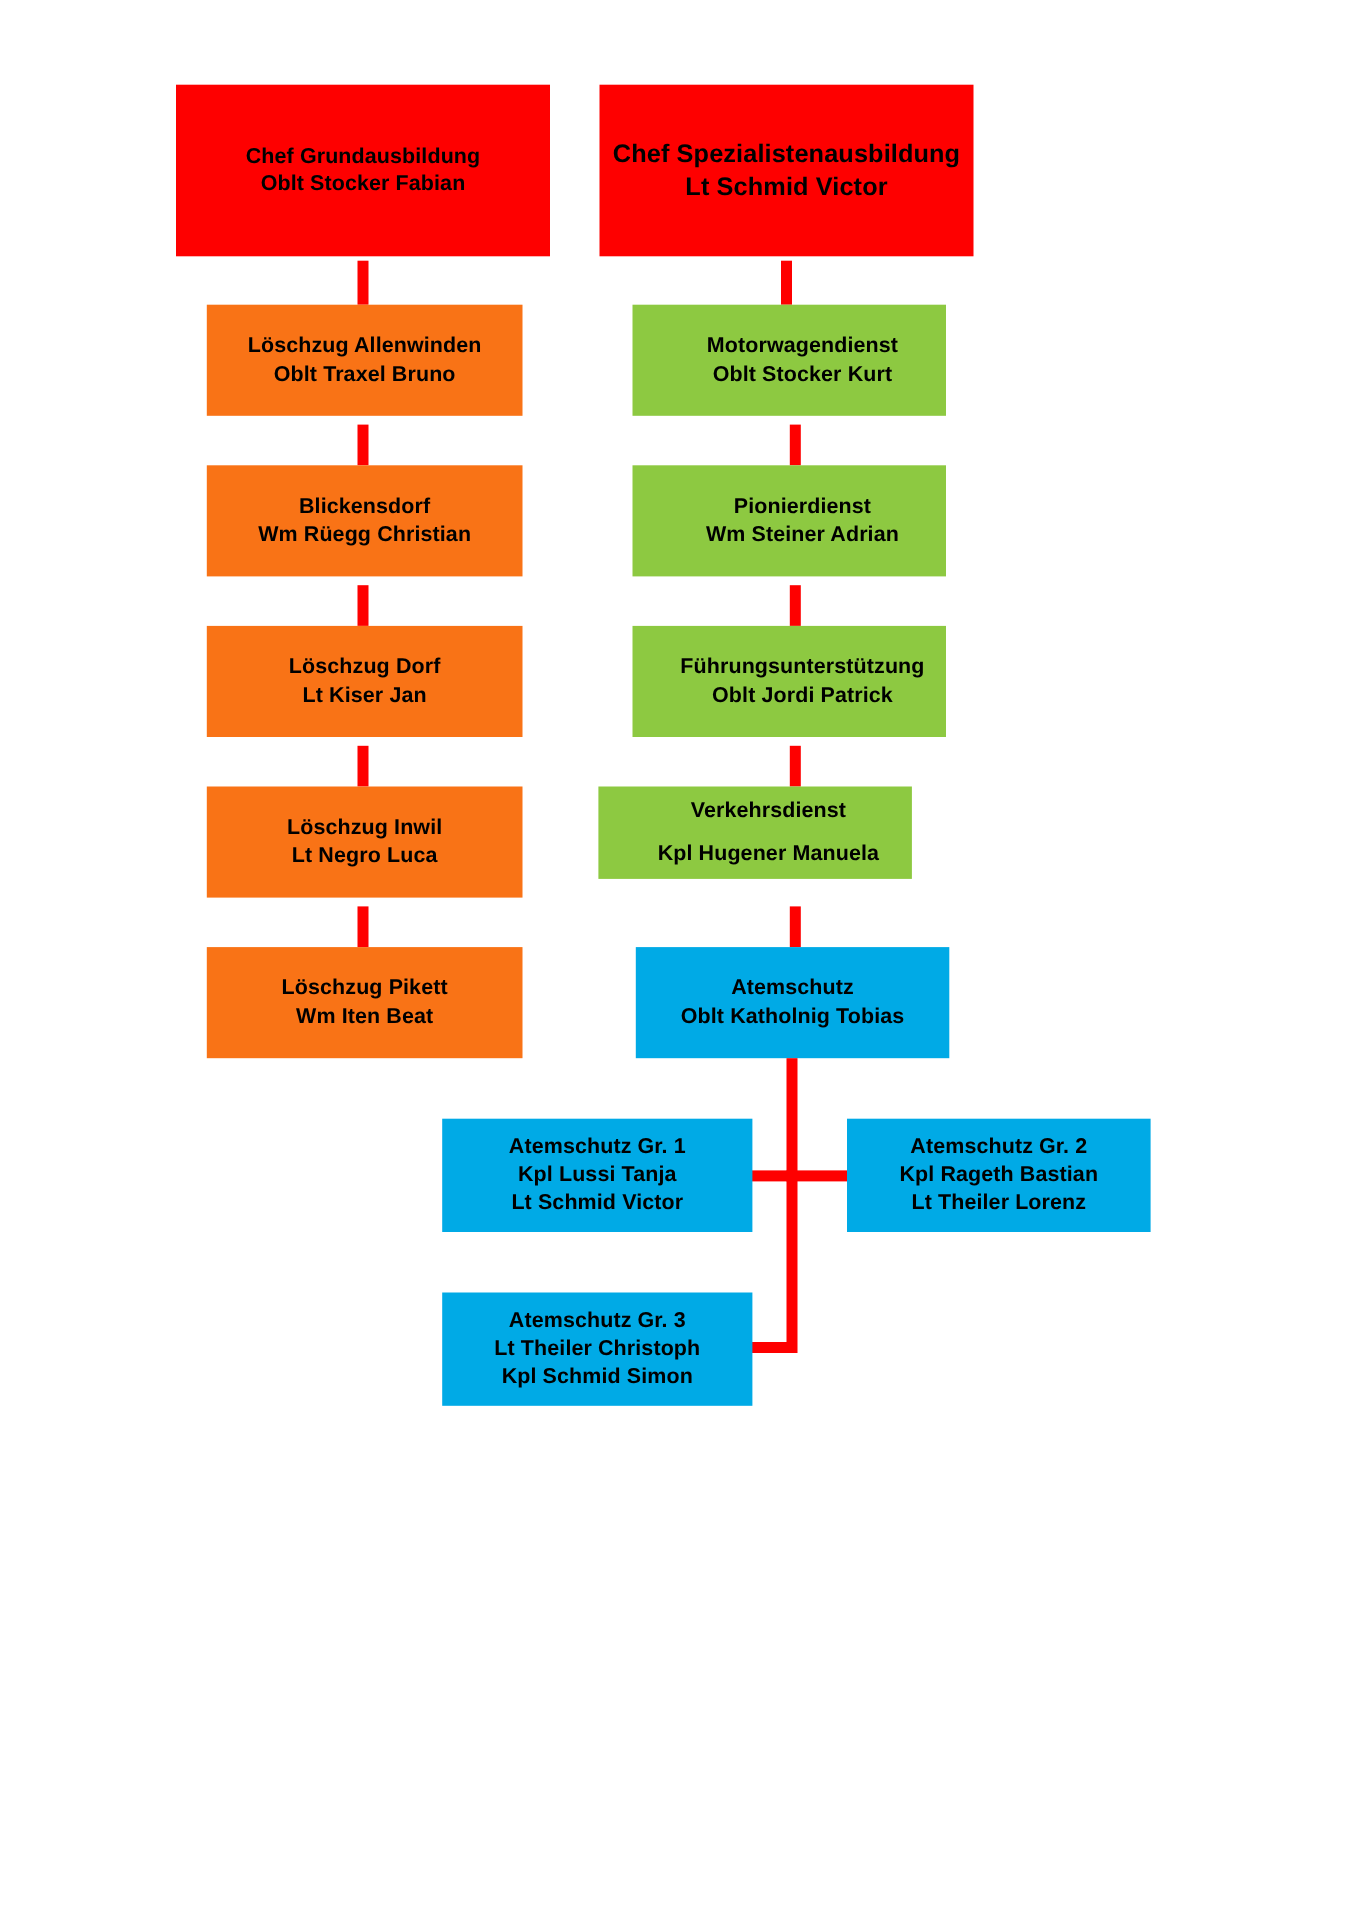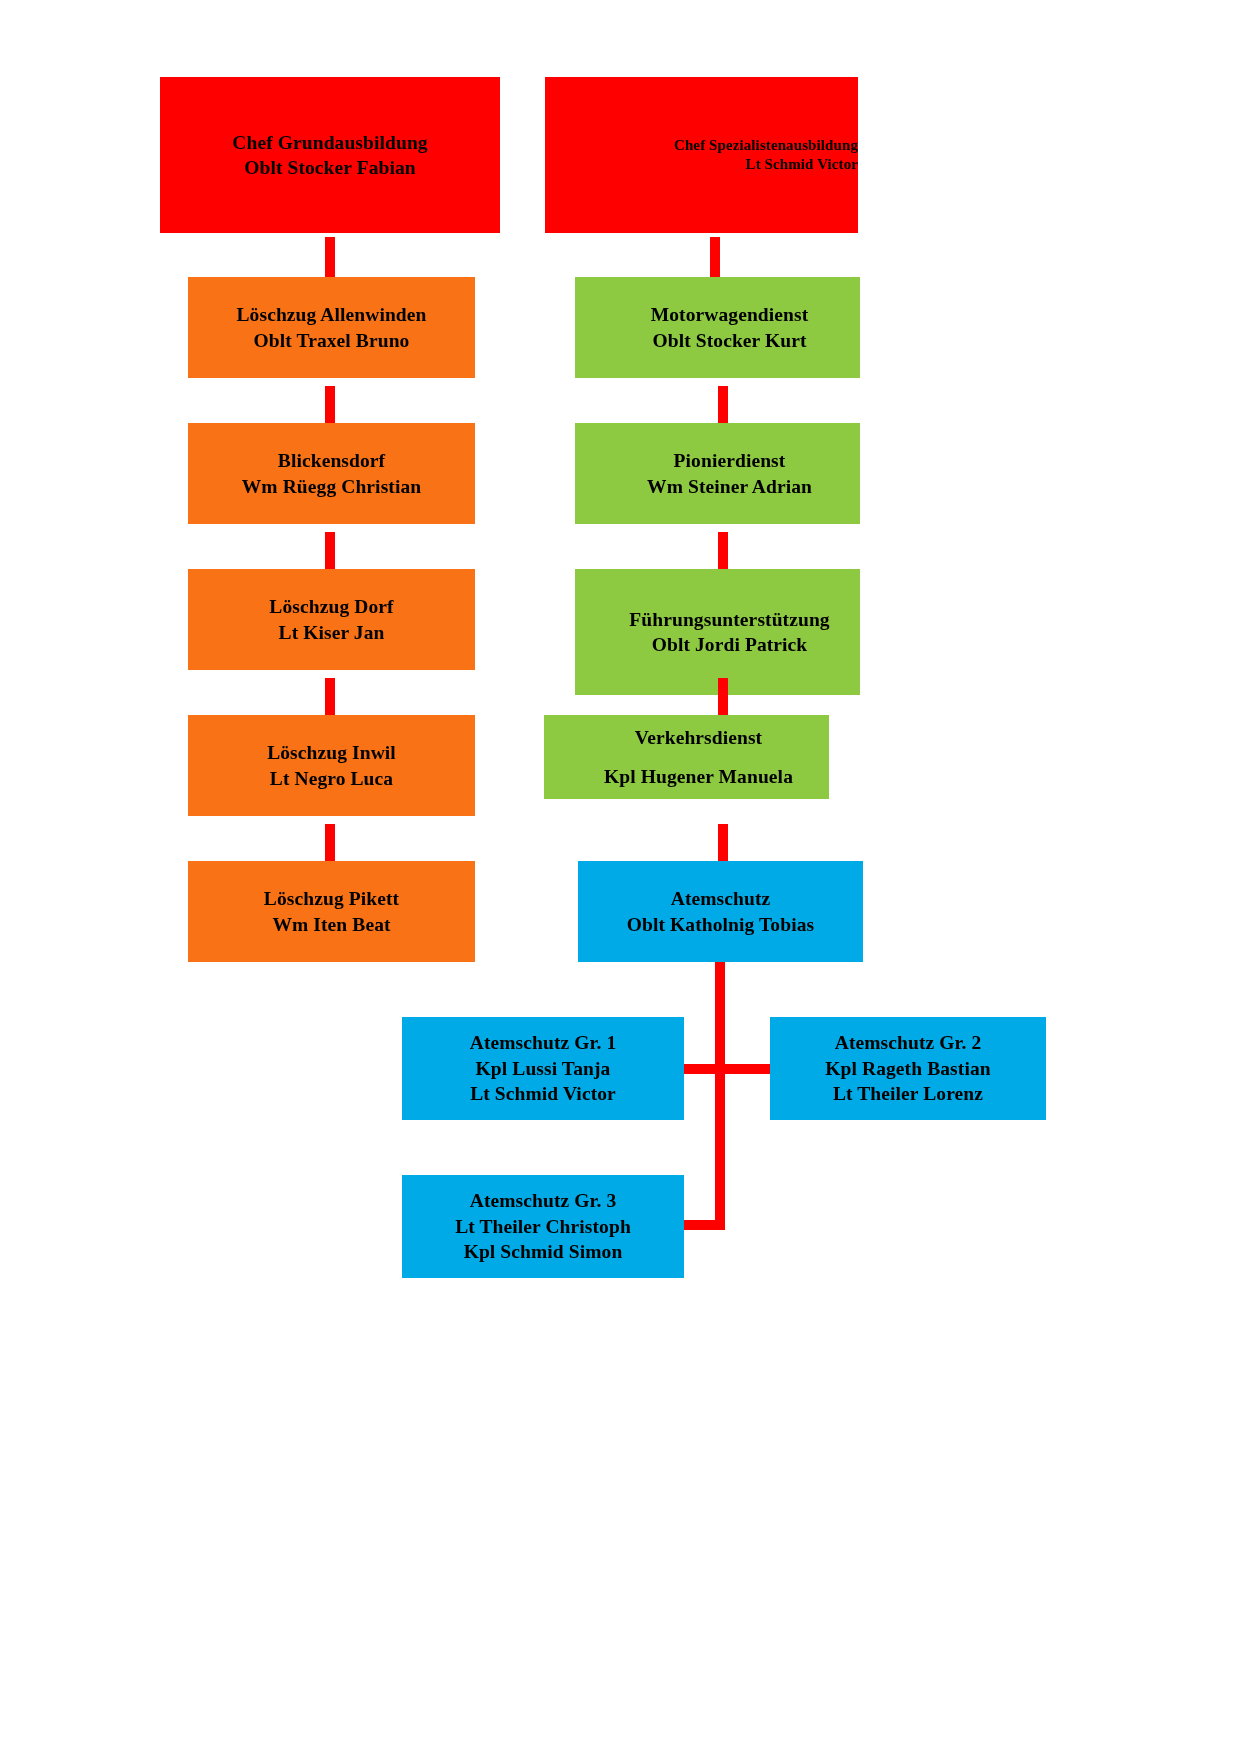--- a/index.html
+++ b/index.html
@@ -23,21 +23,21 @@
     display: flex;
     flex-direction: column;
     align-items: center;
     justify-content: center;
     text-align: center;
     color: #000000;
     font-weight: bold;
     line-height: 1.30;
     letter-spacing: 0.1px;
   }
-  .node .ln { display: block; white-space: nowrap; font-family: Liberation Serif, serif; }
+  .node .ln { display: block; white-space: nowrap; }
   .red    { background: #fe0000; }
   .yellow { background: #f97316; }
   .green  { background: #8dc941; padding-left: 24px; }
   .blue   { background: #00aae6; }
 
   .connector {
     position: absolute;
     background: #fe0000;
   }
   .vline { width: 10px; }
@@ -81,42 +81,42 @@
     <span class="ln">Lt Negro Luca</span>
   </div>
 
   <div class="connector vline" style="left:325px; top:824px; height:37px;"></div>
 
   <div class="node yellow" style="left:188px; top:861px; width:287px; height:101px; font-size:19.5px;">
     <span class="ln">Löschzug Pikett</span>
     <span class="ln">Wm Iten Beat</span>
   </div>
 
-  <div class="node red" style="left:545px; top:77px; width:313px; height:156px; font-size:15px;align-items:flex-end;">
+  <div class="node red" style="left:545px; top:77px; width:340px; height:156px; font-size:23px;">
     <span class="ln">Chef Spezialistenausbildung</span>
     <span class="ln">Lt Schmid Victor</span>
   </div>
 
   <div class="connector vline" style="left:710px; top:237px; height:40px;"></div>
 
   <div class="node green" style="left:575px; top:277px; width:285px; height:101px; font-size:19.5px;">
     <span class="ln">Motorwagendienst</span>
     <span class="ln">Oblt Stocker Kurt</span>
   </div>
 
   <div class="connector vline" style="left:718px; top:386px; height:37px;"></div>
 
   <div class="node green" style="left:575px; top:423px; width:285px; height:101px; font-size:19.5px;">
     <span class="ln">Pionierdienst</span>
     <span class="ln">Wm Steiner Adrian</span>
   </div>
 
   <div class="connector vline" style="left:718px; top:532px; height:37px;"></div>
 
-  <div class="node green" style="left:575px; top:569px; width:285px; height:126px; font-size:19.5px;">
+  <div class="node green" style="left:575px; top:569px; width:285px; height:101px; font-size:19.5px;">
     <span class="ln">Führungsunterstützung</span>
     <span class="ln">Oblt Jordi Patrick</span>
   </div>
 
   <div class="connector vline" style="left:718px; top:678px; height:37px;"></div>
 
   <div class="node green" style="left:544px; top:715px; width:285px; height:84px; font-size:19.5px;gap:13px;">
     <span class="ln">Verkehrsdienst</span>
     <span class="ln">Kpl Hugener Manuela</span>
   </div>

